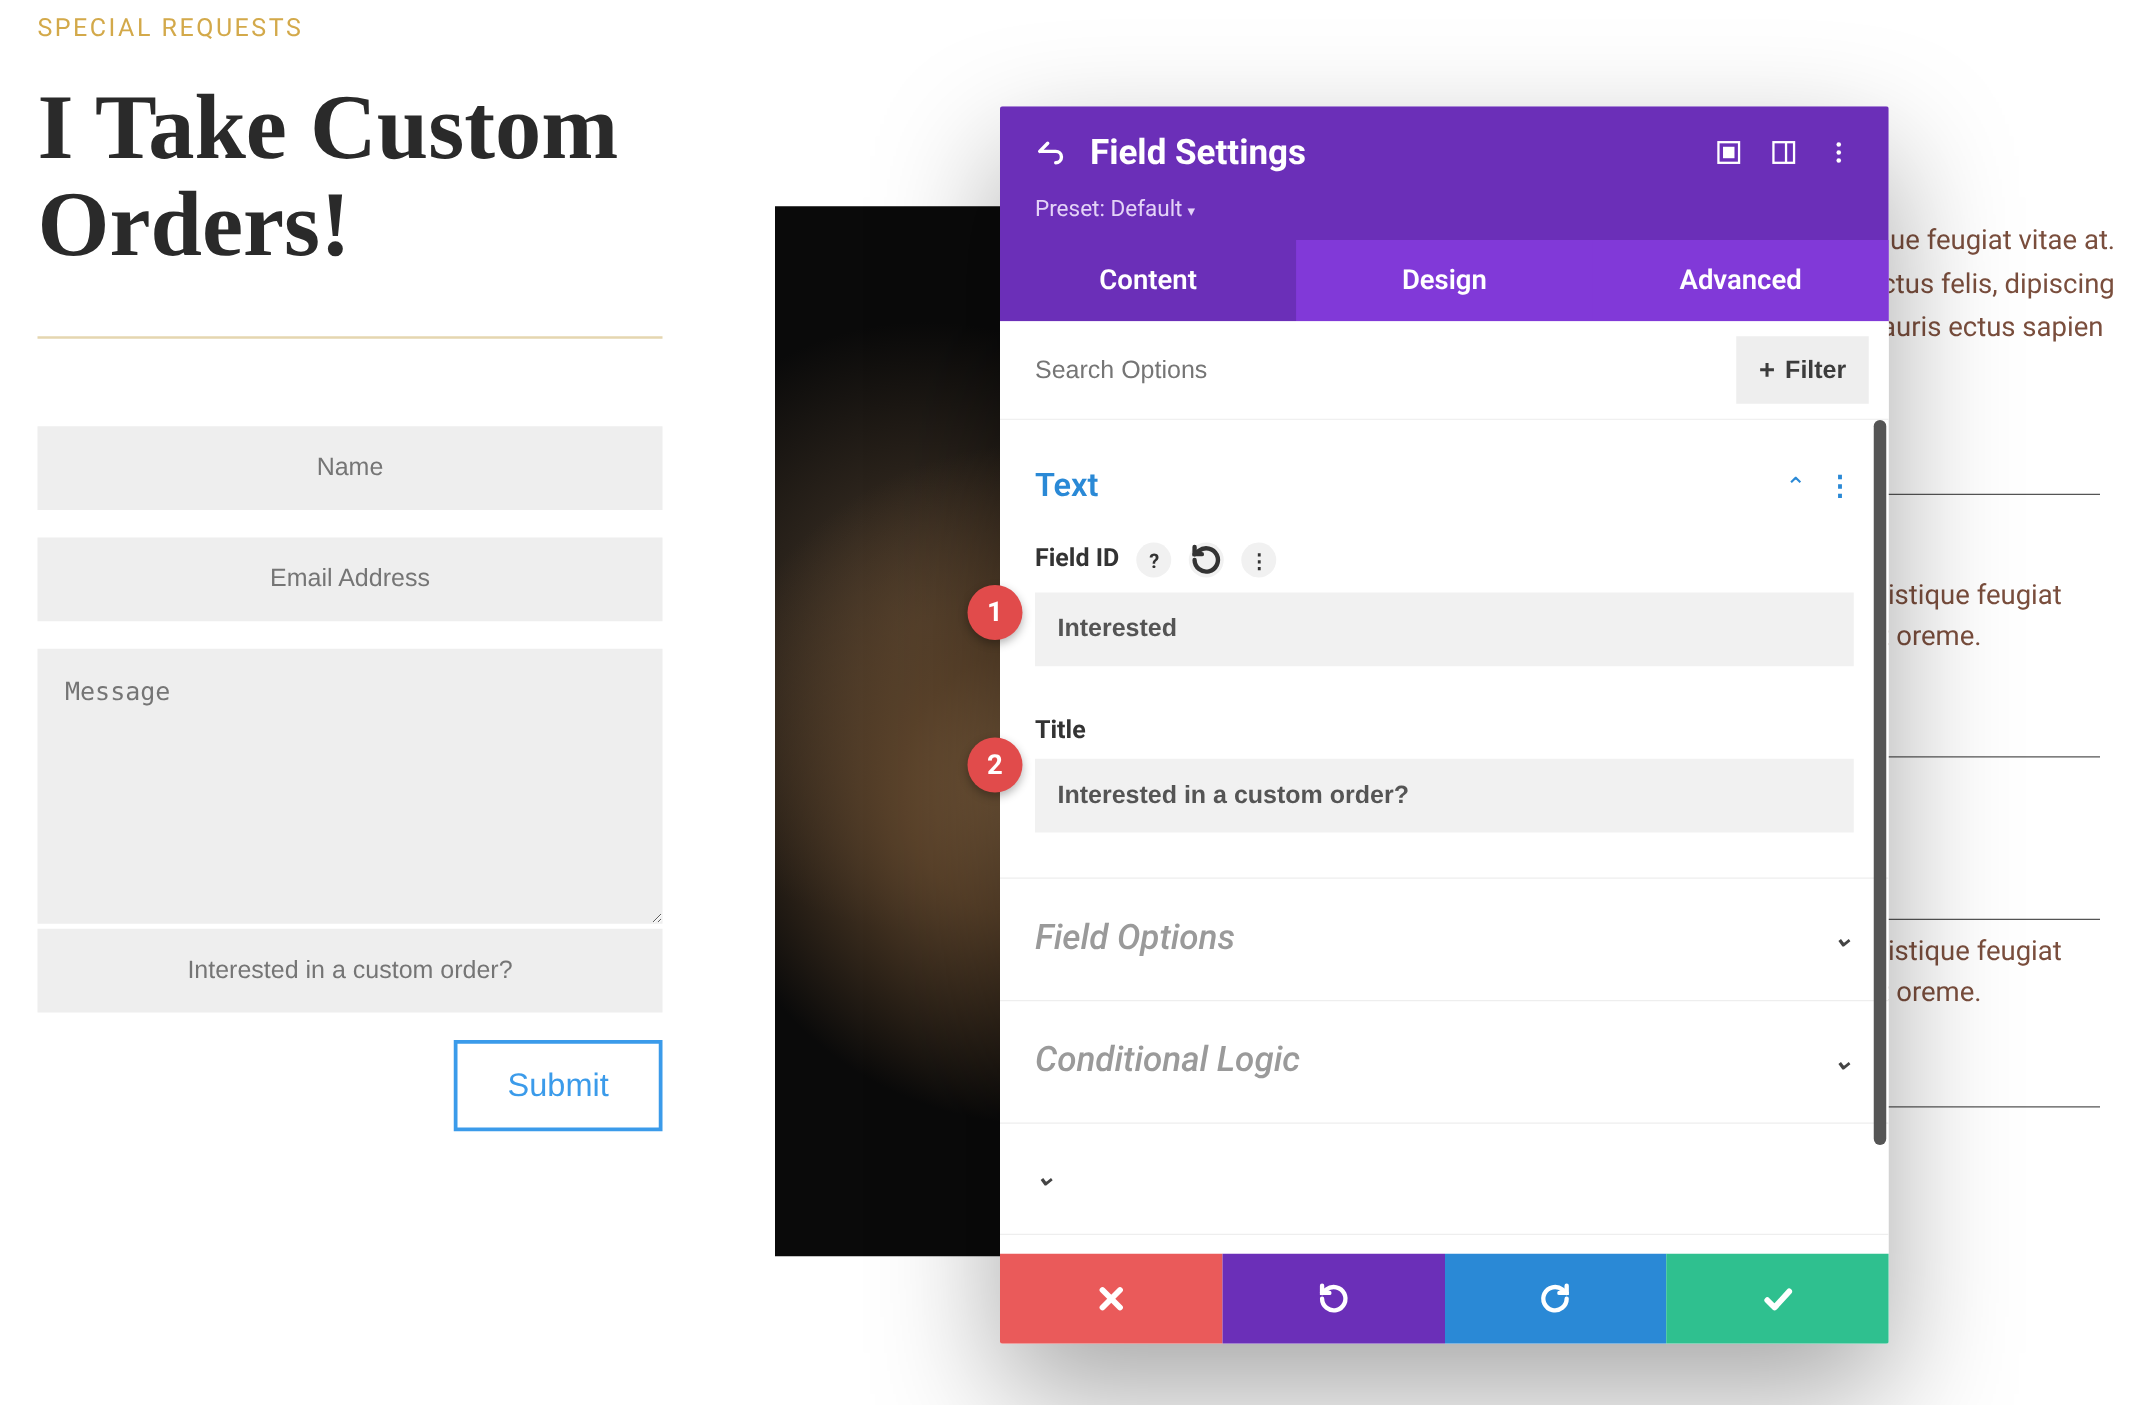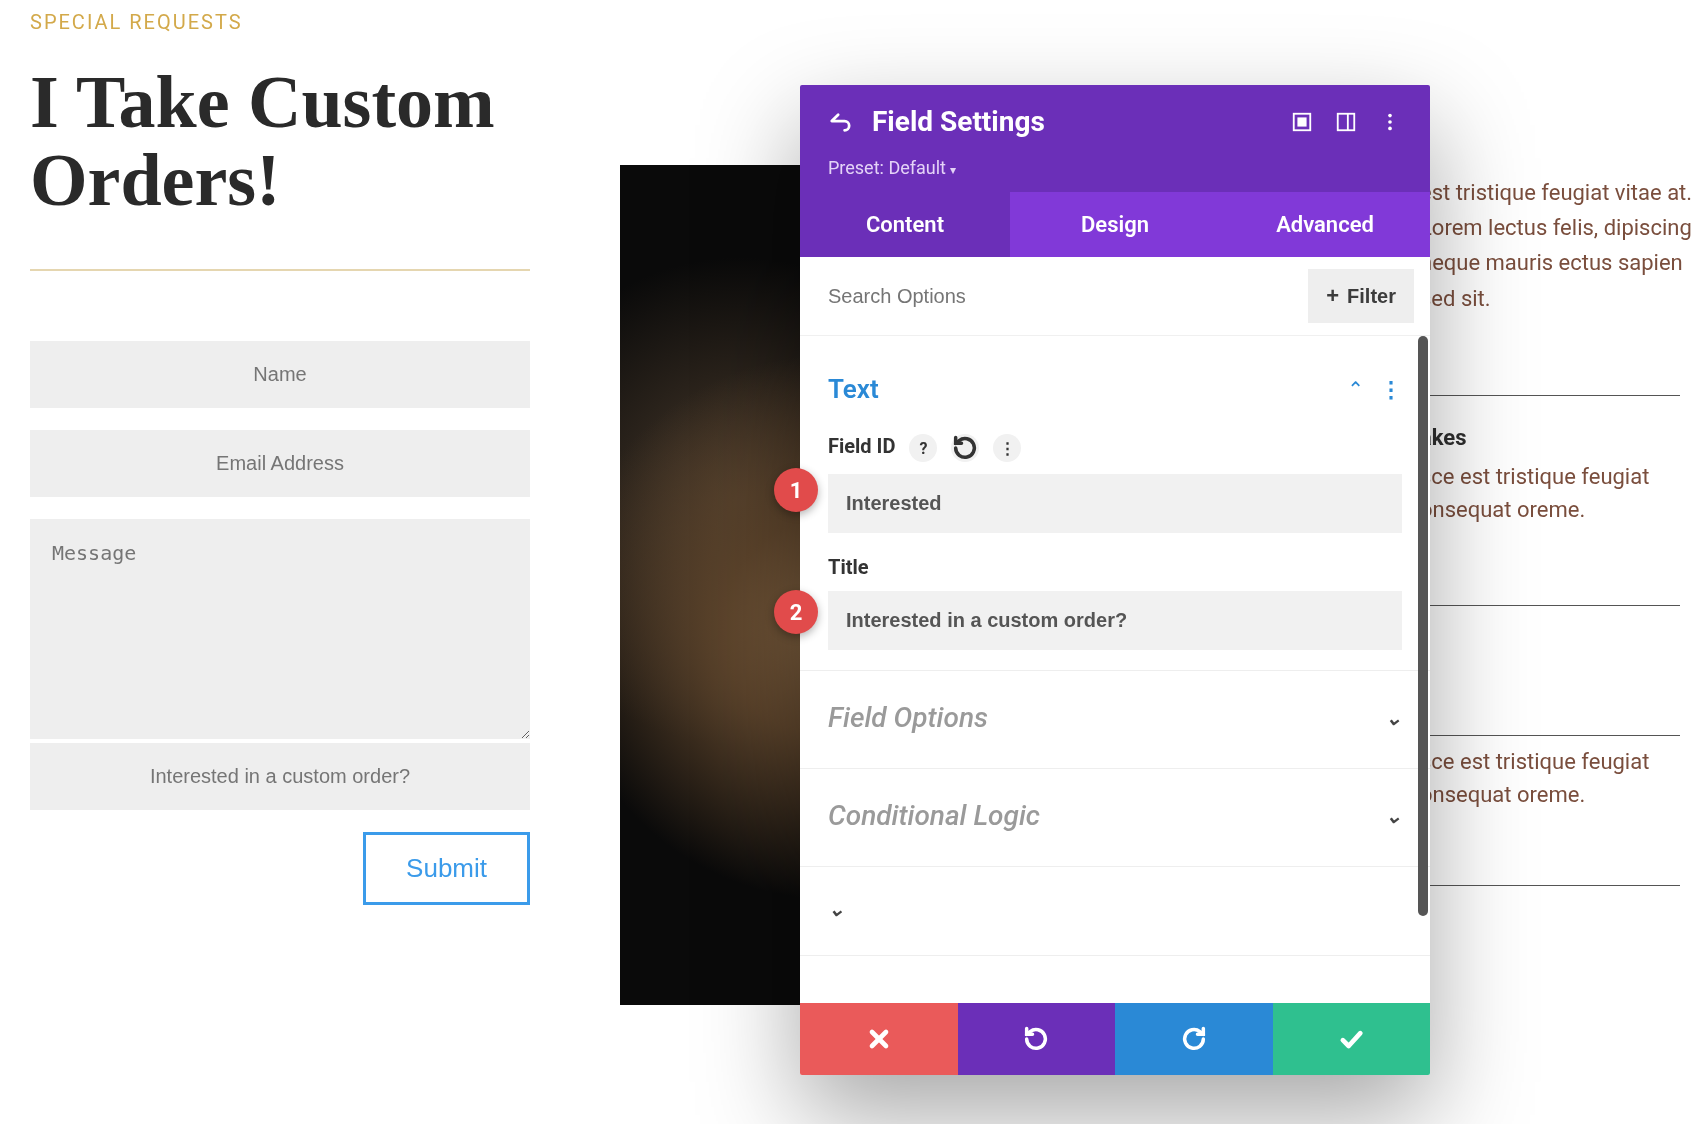--- a/index.html
+++ b/index.html
@@ -111,21 +111,21 @@
     font-size: 22px;
     margin-bottom: 30px;
     line-height: 1.5;
   }
 
   
   .modal {
     position: absolute;
     left: 800px;
     top: 85px;
-    width: 630px;
+    width: 711px;
     height: 990px;
     background: #fff;
     box-shadow: 0 40px 100px rgba(0,0,0,0.35);
     display: flex;
     flex-direction: column;
     border-radius: 2px;
     overflow: hidden;
   }
 
   .modal-header {
@@ -228,21 +228,21 @@
     font-size: 16px; font-weight:700;
     cursor:pointer;
   }
   .text-input {
     width: 100%;
     background: #f1f1f1;
     border: none;
     padding: 18px 18px;
     font-size: 20px;
     color: #555;
-    margin-bottom: 12px;
+    margin-bottom: 28px;
     font-weight:600;
   }
 
   .sep { height:1px; background:#eee; margin: 8px -28px 4px -28px; }
 
   .collapsed {
     display: flex;
     align-items: center;
     padding: 26px 0;
     font-style: italic;

